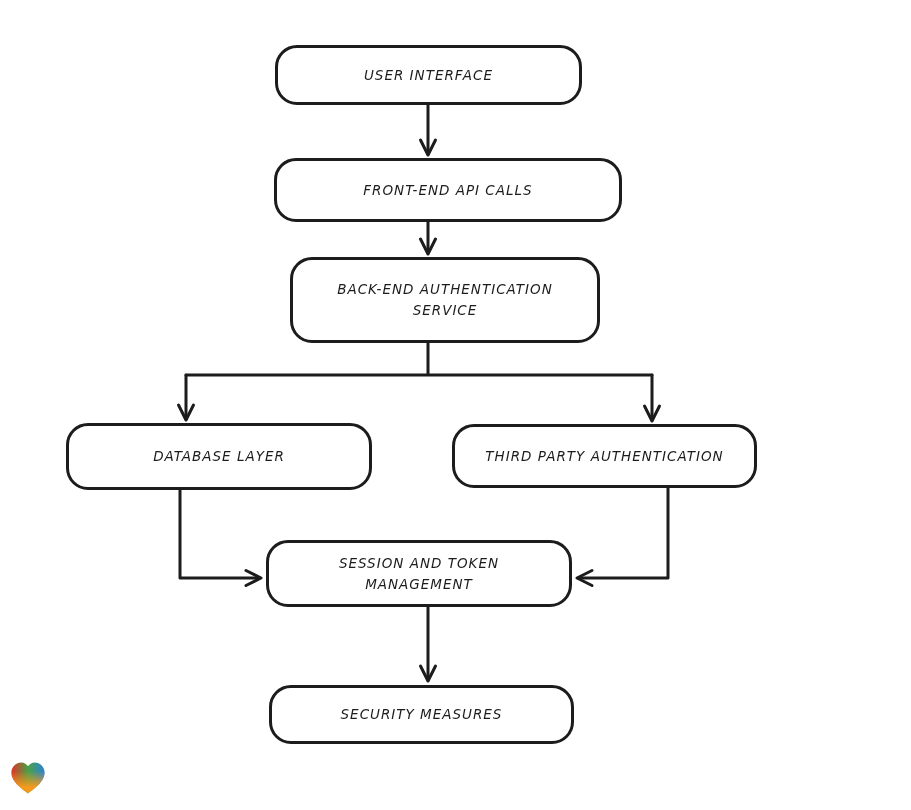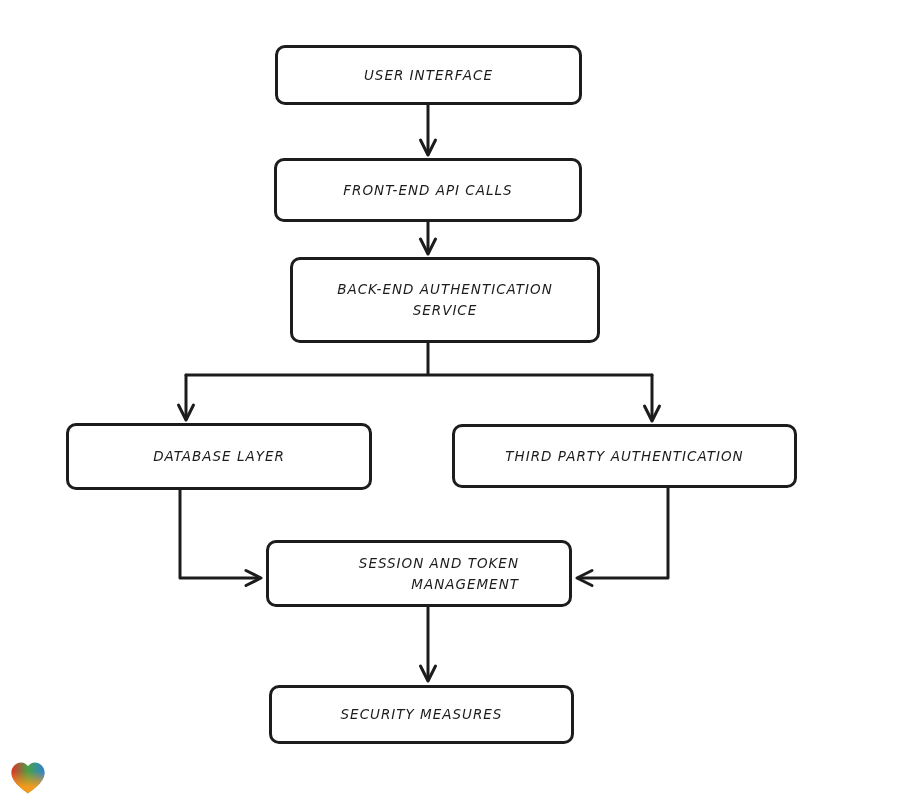--- a/index.html
+++ b/index.html
@@ -24,36 +24,36 @@
     stroke-linecap: round;
     stroke-linejoin: round;
   }
   .node {
     position: absolute;
     display: flex;
     align-items: center;
     justify-content: center;
     background: #ffffff;
     border: 3.2px solid #1c1c1c;
-    border-radius: 10px;
+    border-radius: 22px;
     text-align: center;
   }
   .node .label {
     font-size: 13.5px;
     font-style: italic;
     letter-spacing: 1px;
     line-height: 1.55;
     color: #1c1c1c;
   }
   .n1 { left: 275px; top: 45px;  width: 307px; height: 60px; }
-  .n2 { left: 274px; top: 158px; width: 308px; height: 64px; }
+  .n2 { left: 274px; top: 158px; width: 348px; height: 64px; }
   .n3 { left: 273px; top: 257px; width: 310px; height: 86px; margin-left: 17px; }
   .n4 { left: 66px;  top: 423px; width: 306px; height: 67px; }
-  .n5 { left: 452px; top: 424px; width: 345px; height: 64px; }
-  .n6 { left: 266px; top: 540px; width: 306px; height: 67px; text-align: right; }
+  .n5 { left: 452px; top: 424px; width: 305px; height: 64px; }
+  .n6 { left: 266px; top: 540px; width: 306px; height: 67px; }
   .n7 { left: 269px; top: 685px; width: 305px; height: 59px; }
   .n3 .label { max-width: 250px; }
   .n6 .label { max-width: 200px; }
   .watermark {
     position: absolute;
     left: 9px;
     top: 760px;
     width: 38px;
     height: 36px;
     cursor: pointer;

